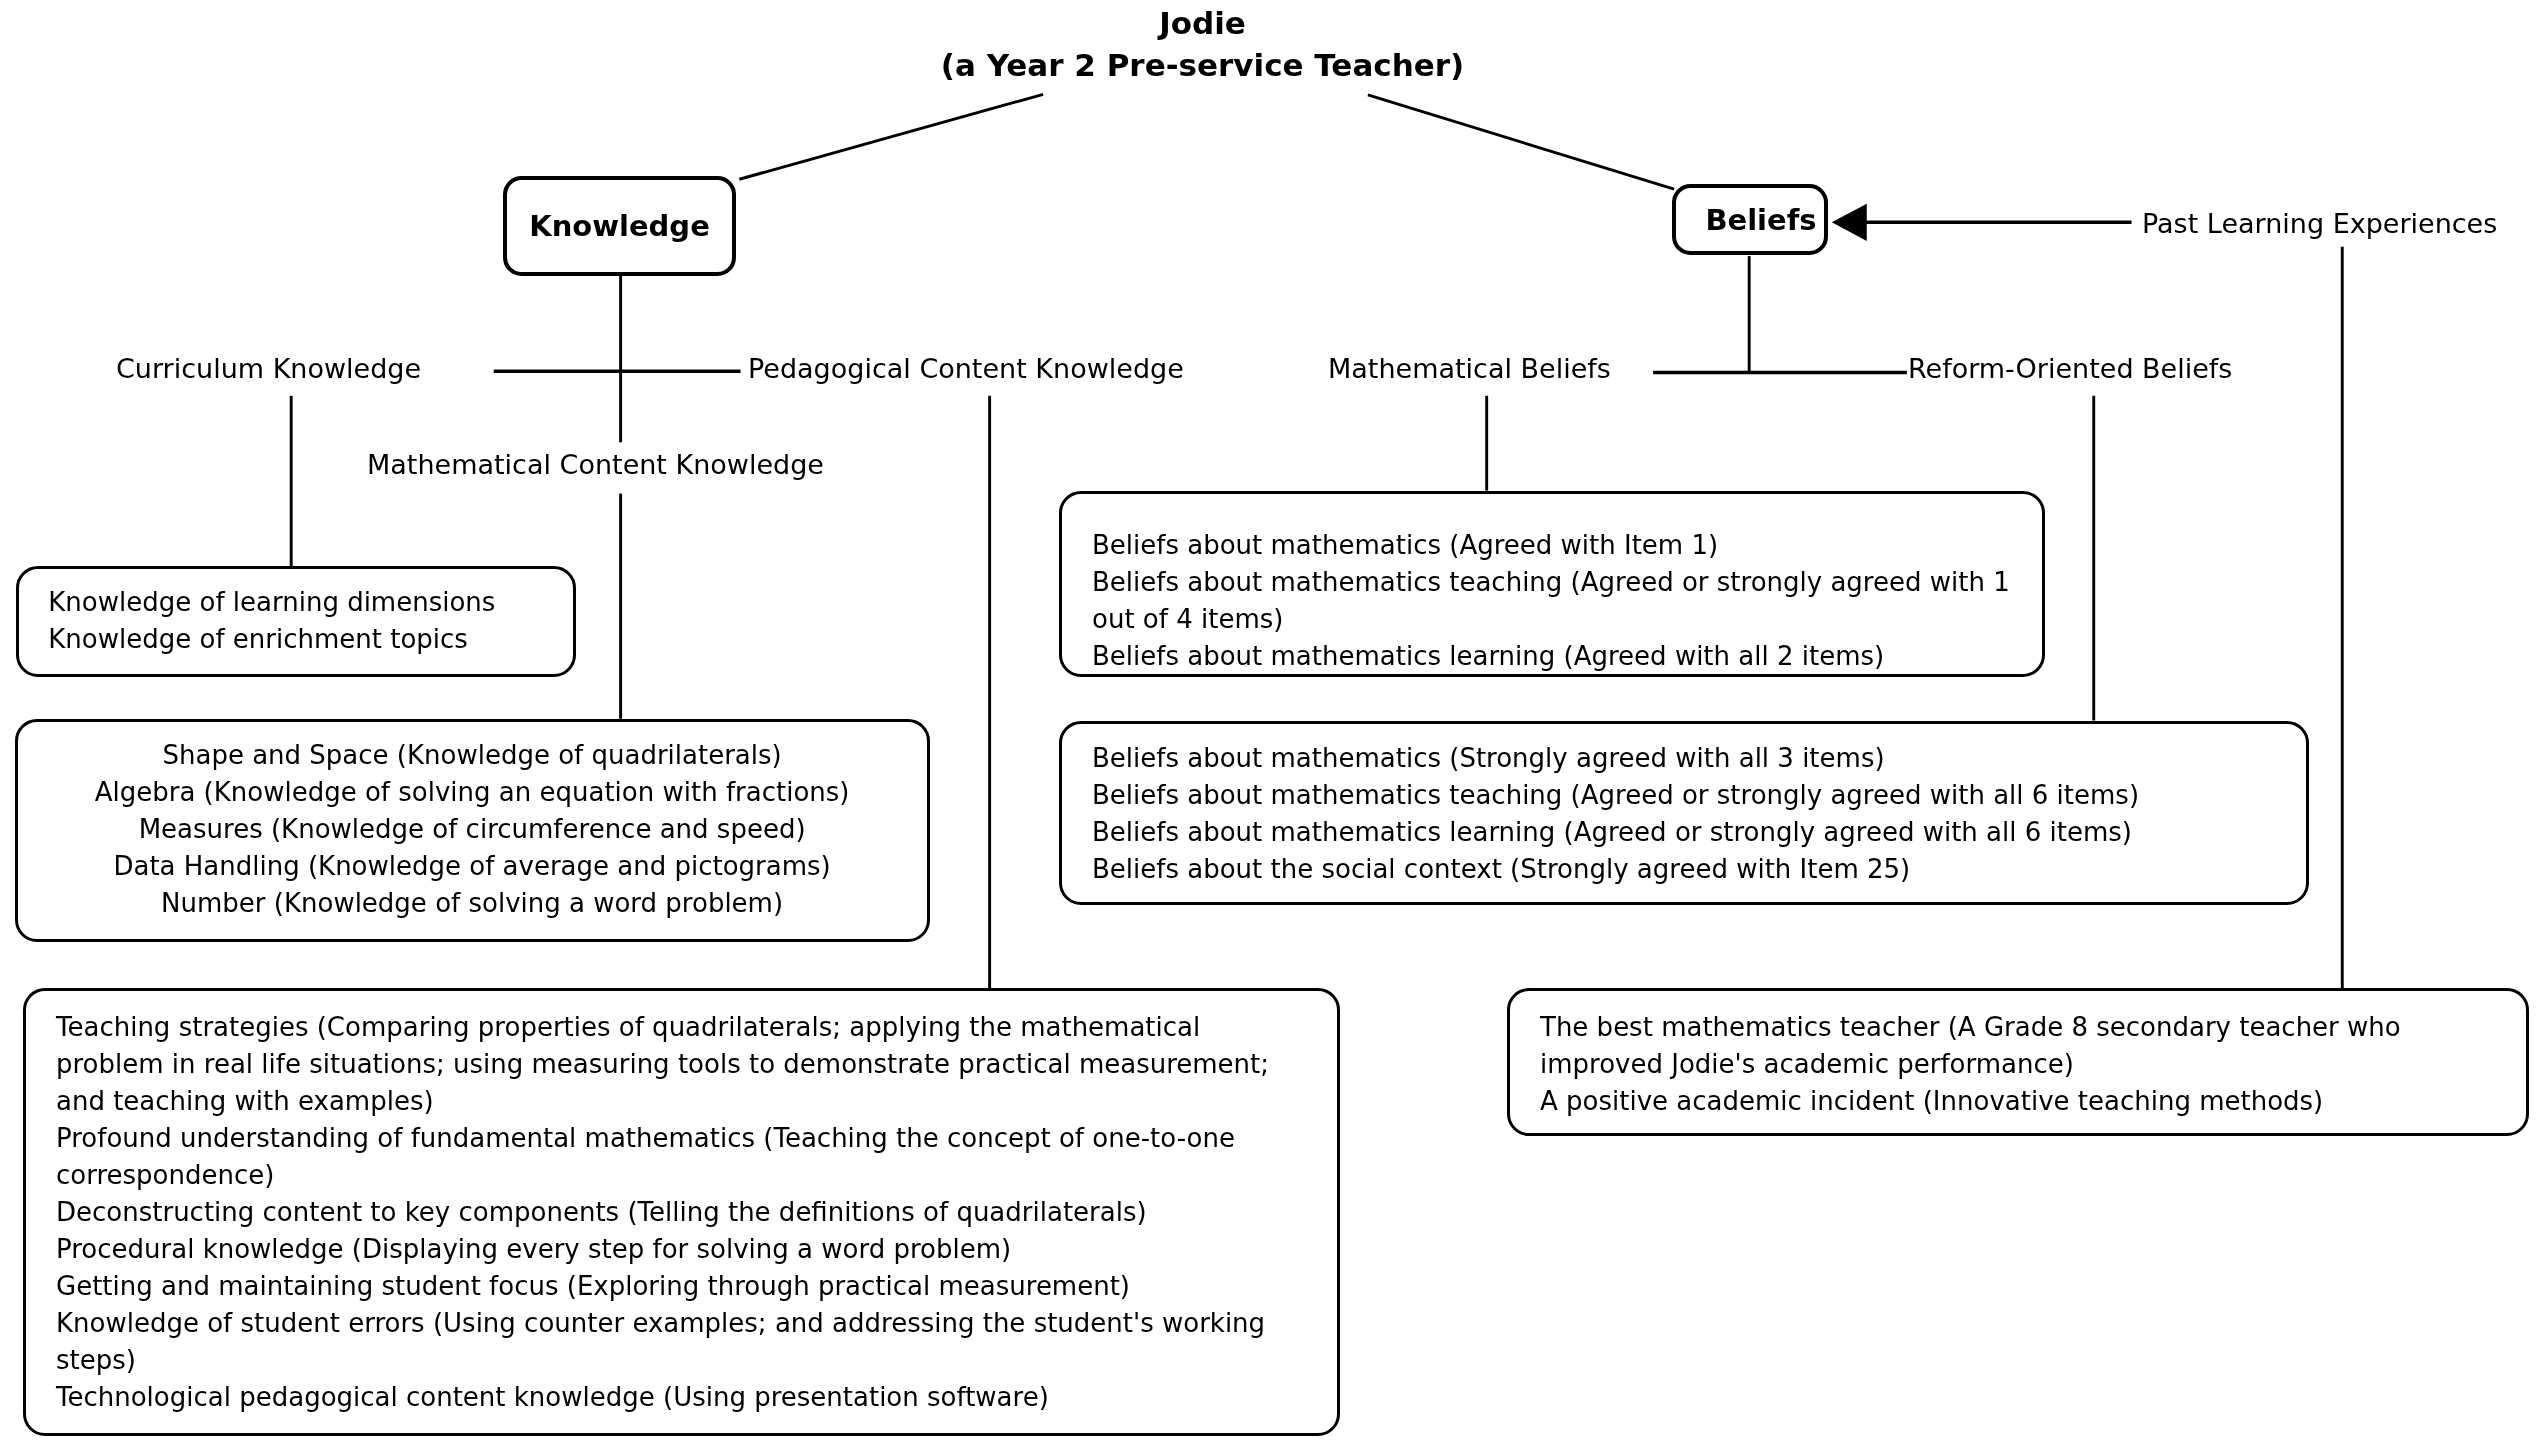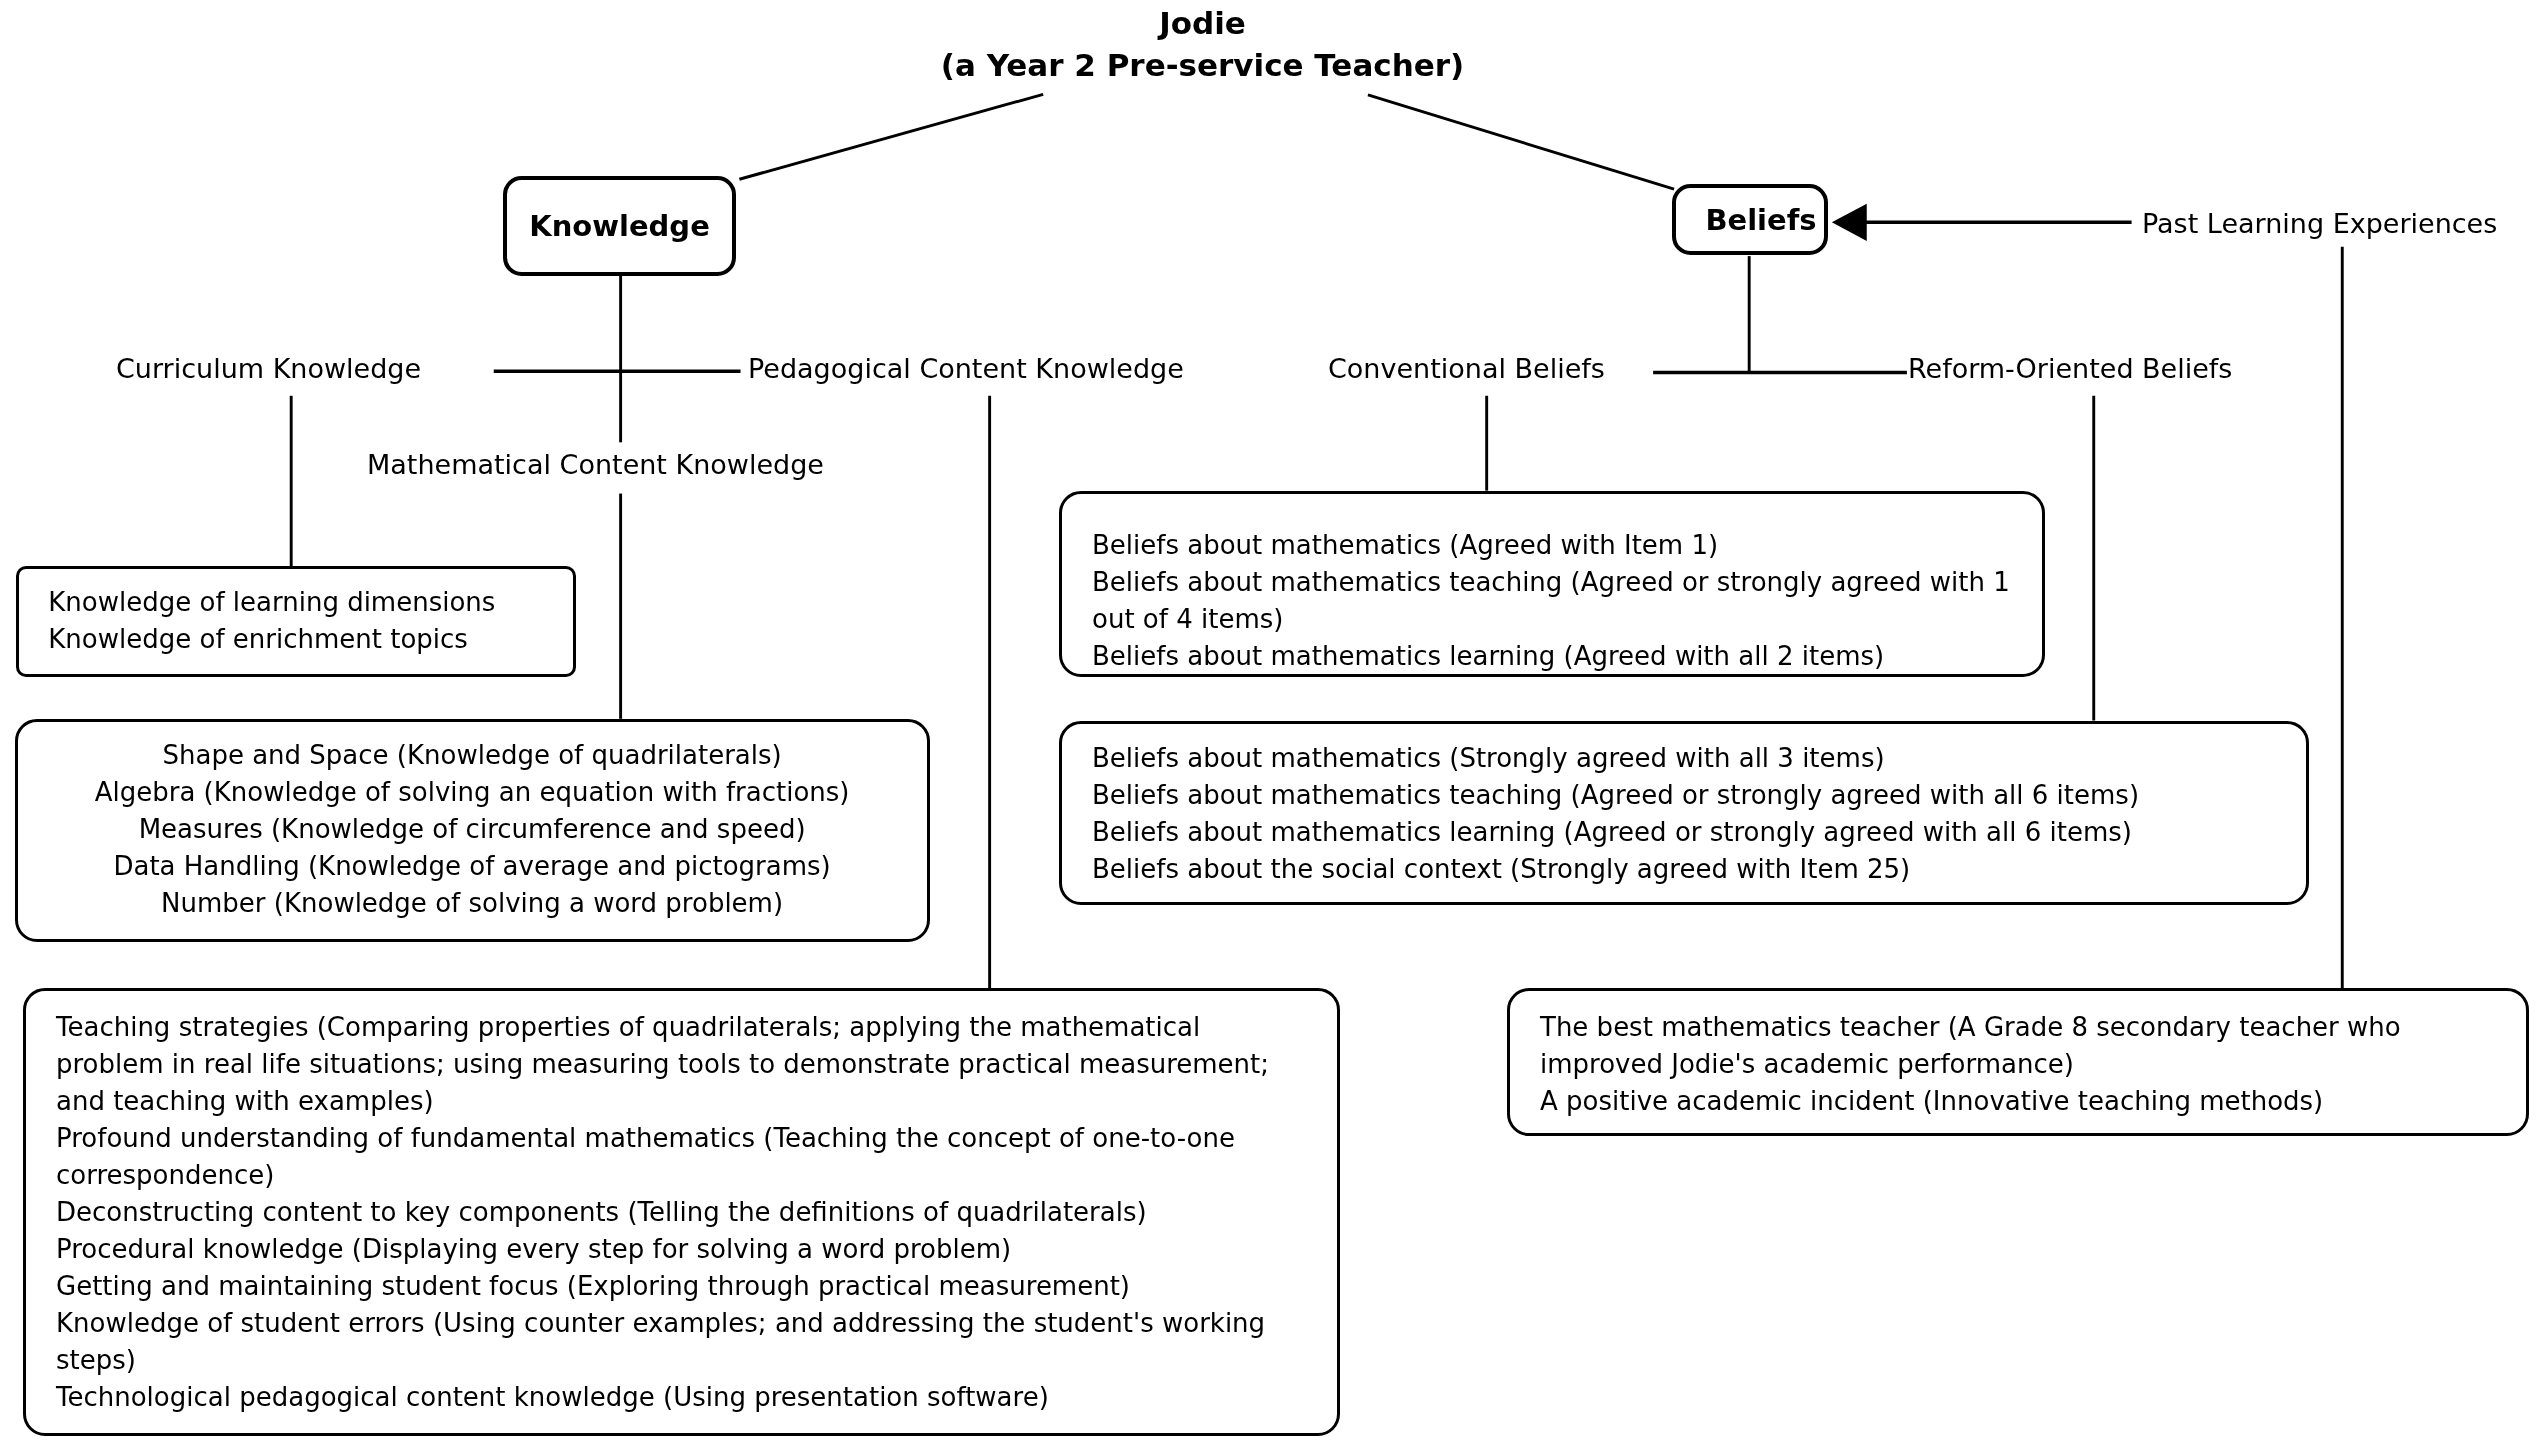--- a/index.html
+++ b/index.html
@@ -61,21 +61,21 @@
   .lbl-ple         { left: 2142px; top: 207px; }
   .dbox {
     position: absolute;
     box-sizing: border-box;
     border: 3.5px solid #000000;
     border-radius: 22px;
     background: #ffffff;
     font-size: 26px;
     line-height: 37px;
   }
-  .box-curriculum { left: 16.3px;   top: 566px;  width: 560px;  height: 111px; padding: 14.6px 29px; border-radius: 10px; }
+  .box-curriculum { left: 16.3px;   top: 566px;  width: 560px;  height: 111px; padding: 14.6px 29px; }
   .box-mck        { left: 14.6px;   top: 719px; width: 915px; height: 223px; padding: 14.6px 28px; text-align: center; }
   .box-conv       { left: 1059px; top: 491px;  width: 986px; height: 186px; padding: 33px 30px; }
   .box-reform     { left: 1059px; top: 721px; width: 1250px; height: 184px; padding: 16.3px 30px; }
   .box-pck        { left: 23px;   top: 988px; width: 1317px; height: 448px; padding: 17.5px 30px; }
   .box-ple        { left: 1507px; top: 988px; width: 1022px; height: 148px; padding: 17.5px 30px; }
 </style>
 </head>
 <body>
 
 <div class="canvas">
@@ -117,21 +117,21 @@
   <div class="node node-knowledge">
     <span>Knowledge</span>
   </div>
   <div class="node node-beliefs">
     <span>Beliefs</span>
   </div>
 
   <div class="lvl2 lbl-curriculum">Curriculum Knowledge</div>
   <div class="lvl2 lbl-pck">Pedagogical Content Knowledge</div>
   <div class="lvl2 lbl-mck">Mathematical Content Knowledge</div>
-  <div class="lvl2 lbl-conv">Conventional Beliefs</div>
+  <div class="lvl2 lbl-conv">Mathematical Beliefs</div>
   <div class="lvl2 lbl-reform">Reform-Oriented Beliefs</div>
   <div class="lvl2 lbl-ple">Past Learning Experiences</div>
 
   <div class="dbox box-curriculum">
     <div>Knowledge of learning dimensions</div>
     <div>Knowledge of enrichment topics</div>
   </div>
 
   <div class="dbox box-mck">
     <div>Shape and Space (Knowledge of quadrilaterals)</div>

